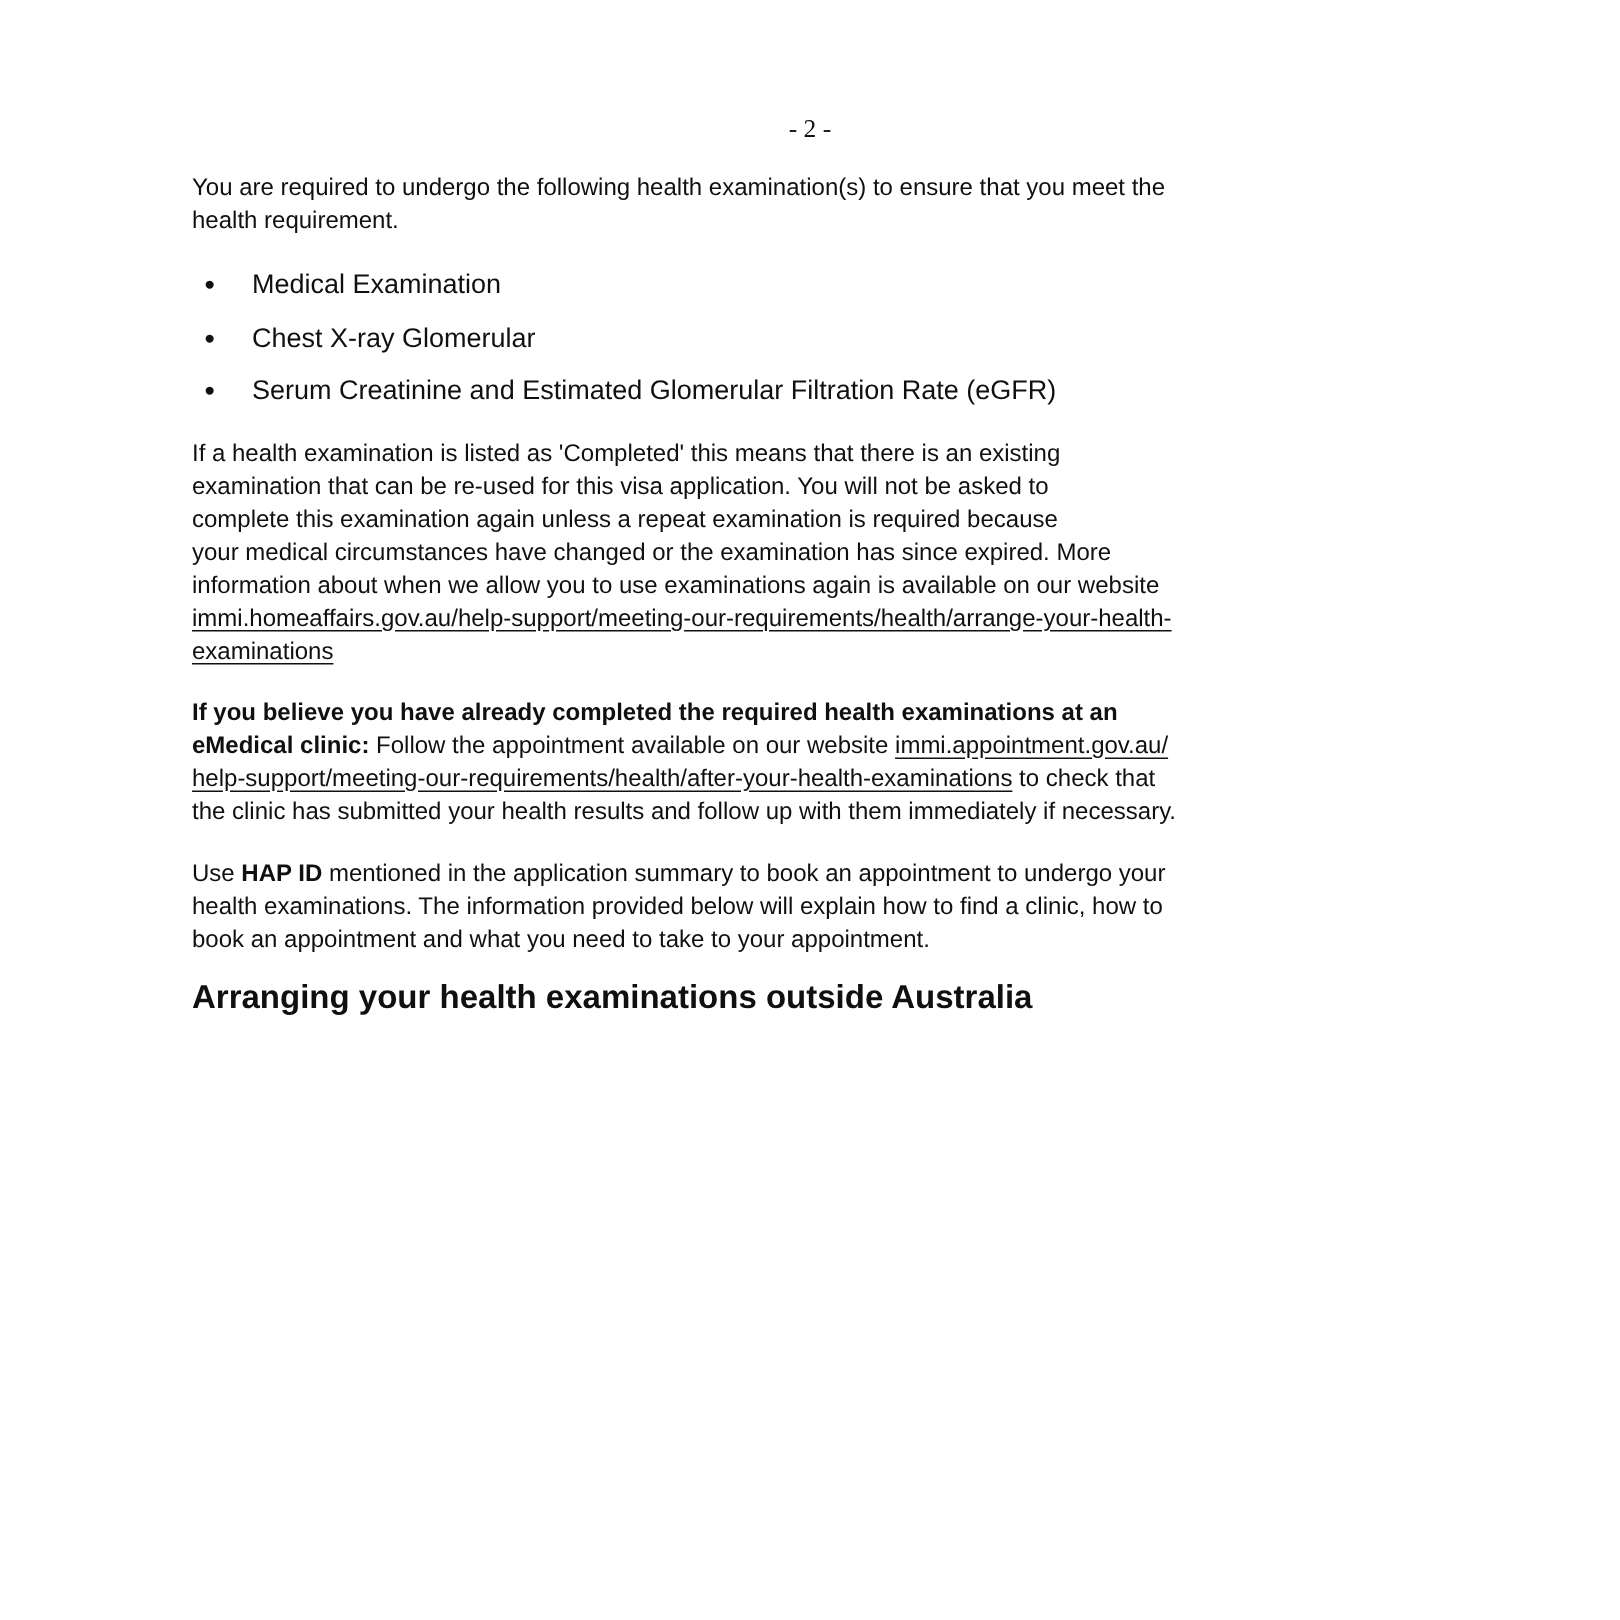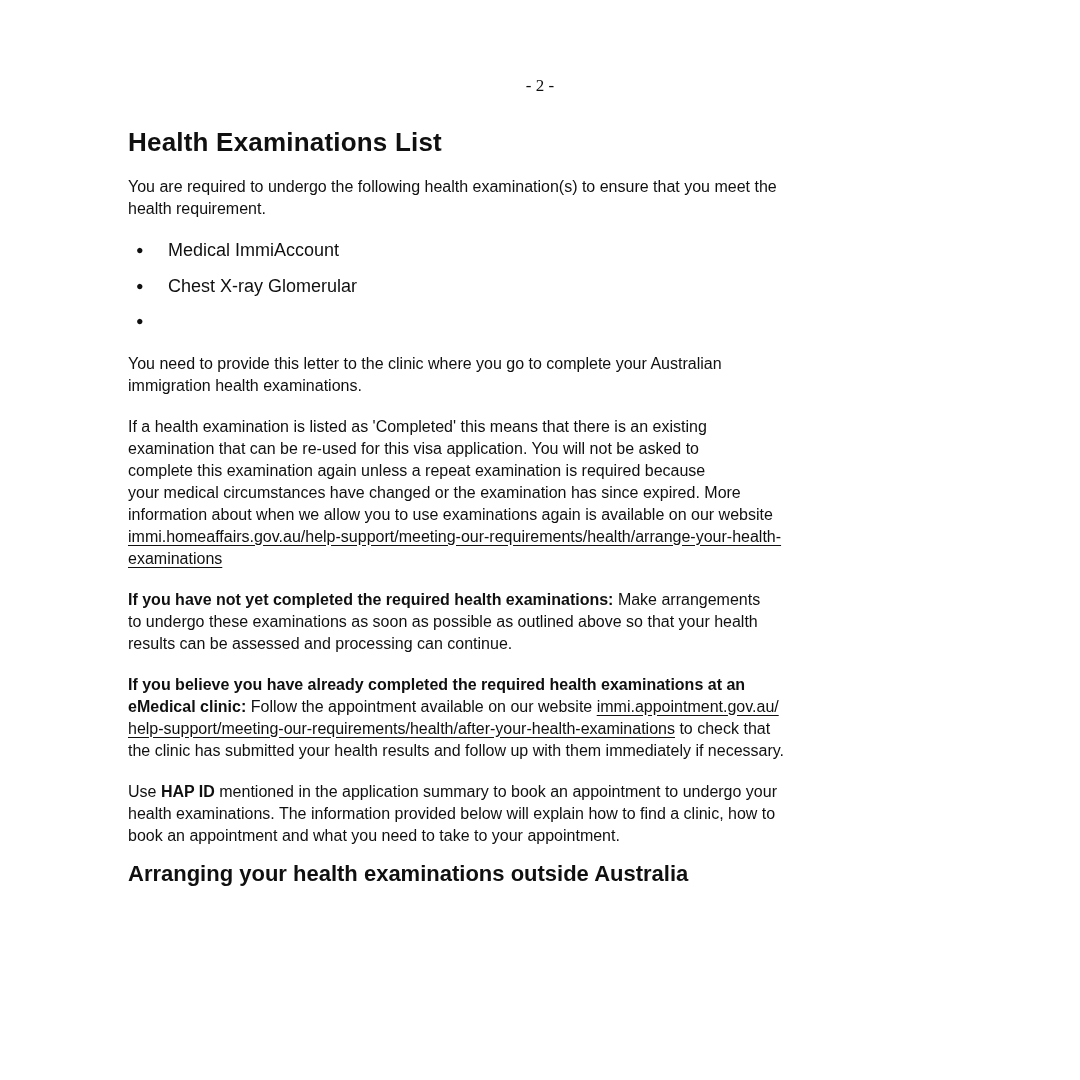--- a/index.html
+++ b/index.html
@@ -74,49 +74,44 @@
     line-height:26px;
     font-weight:bold;
   }
 </style>
 </head>
 <body>
 
 <div class="page">
   <div class="page-number">- 2 -</div>
   <div class="content">
-    <h1 class="doc-heading">Health Examinations List</h1>
     <div id="doc-content">
         <p class="para"><span class="seg-normal">You are required to undergo the following health examination(s) to ensure that you meet the
 health requirement.</span></p>
         <ul class="bullets">
           <li>
             <span class="bullet-glyph">●</span>
-            <span class="bullet-text">Medical ImmiAccount</span>
+            <span class="bullet-text">Medical Examination</span>
           </li>
           <li>
             <span class="bullet-glyph">●</span>
             <span class="bullet-text">Chest X-ray Glomerular</span>
           </li>
           <li>
             <span class="bullet-glyph">●</span>
+            <span class="bullet-text">Serum Creatinine and Estimated Glomerular Filtration Rate (eGFR)</span>
           </li>
         </ul>
-        <p class="para"><span class="seg-normal">You need to provide this letter to the clinic where you go to complete your Australian
-immigration health examinations.</span></p>
         <p class="para"><span class="seg-normal">If a health examination is listed as 'Completed' this means that there is an existing
 examination that can be re-used for this visa application. You will not be asked to
 complete this examination again unless a repeat examination is required because
 your medical circumstances have changed or the examination has since expired. More
 information about when we allow you to use examinations again is available on our website
 </span><a class="seg-link">immi.homeaffairs.gov.au/help-support/meeting-our-requirements/health/arrange-your-health-
 examinations</a></p>
-        <p class="para"><span class="seg-bold">If you have not yet completed the required health examinations:</span><span class="seg-normal"> Make arrangements
-to undergo these examinations as soon as possible as outlined above so that your health
-results can be assessed and processing can continue.</span></p>
         <p class="para"><span class="seg-bold">If you believe you have already completed the required health examinations at an
 eMedical clinic:</span><span class="seg-normal"> Follow the appointment available on our website </span><a class="seg-link">immi.appointment.gov.au/
 help-support/meeting-our-requirements/health/after-your-health-examinations</a><span class="seg-normal"> to check that
 the clinic has submitted your health results and follow up with them immediately if necessary.</span></p>
         <p class="para"><span class="seg-normal">Use </span><span class="seg-bold">HAP ID</span><span class="seg-normal"> mentioned in the application summary to book an appointment to undergo your
 health examinations. The information provided below will explain how to find a clinic, how to
 book an appointment and what you need to take to your appointment.</span></p>
         <h2 class="sub-heading">Arranging your health examinations outside Australia</h2>
       </div>
   </div>

